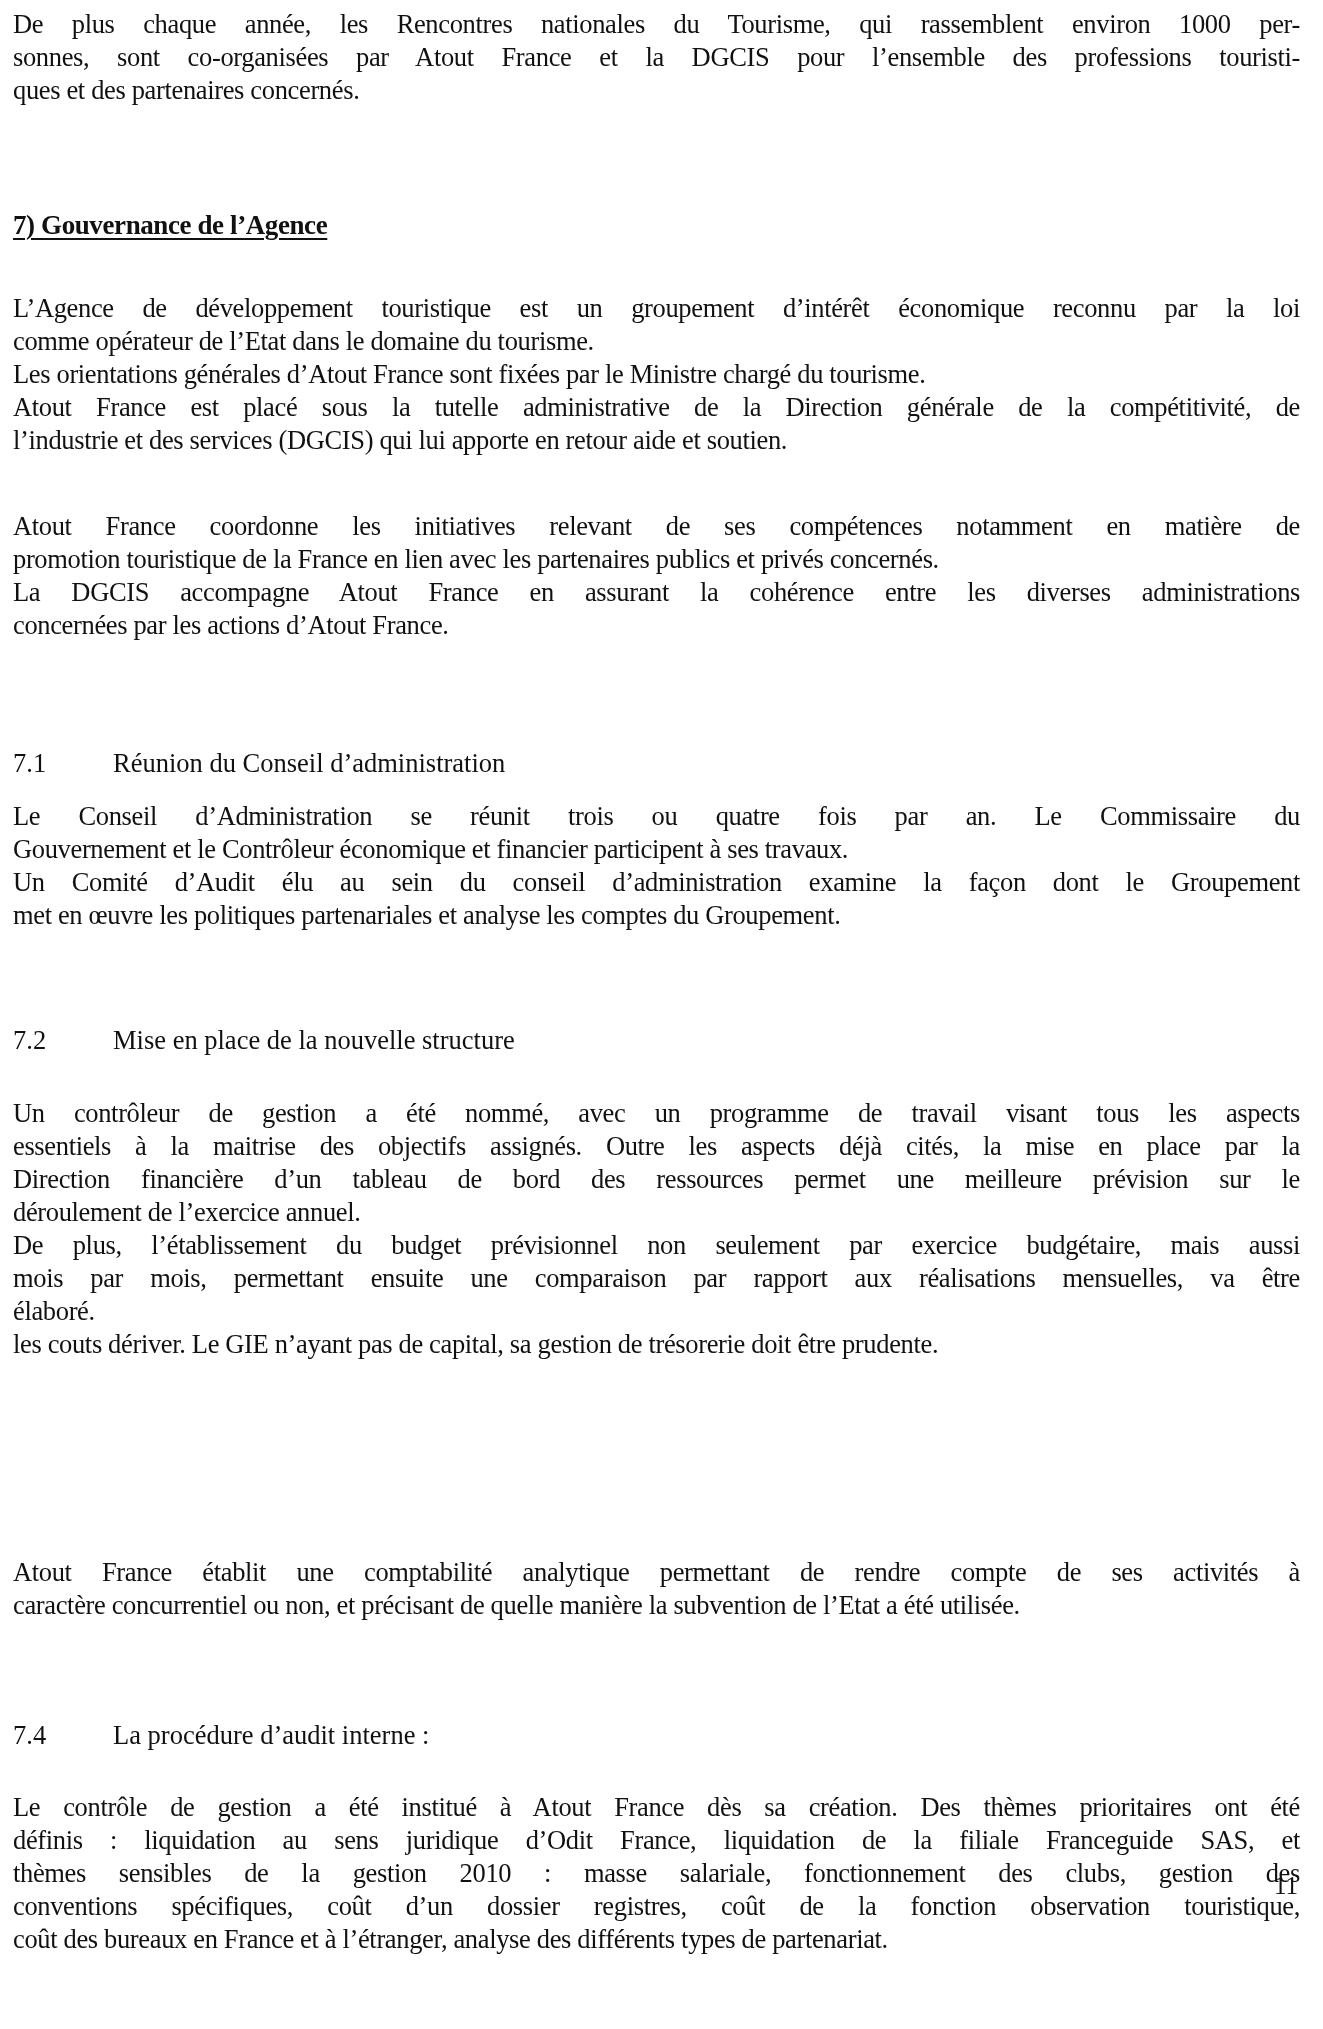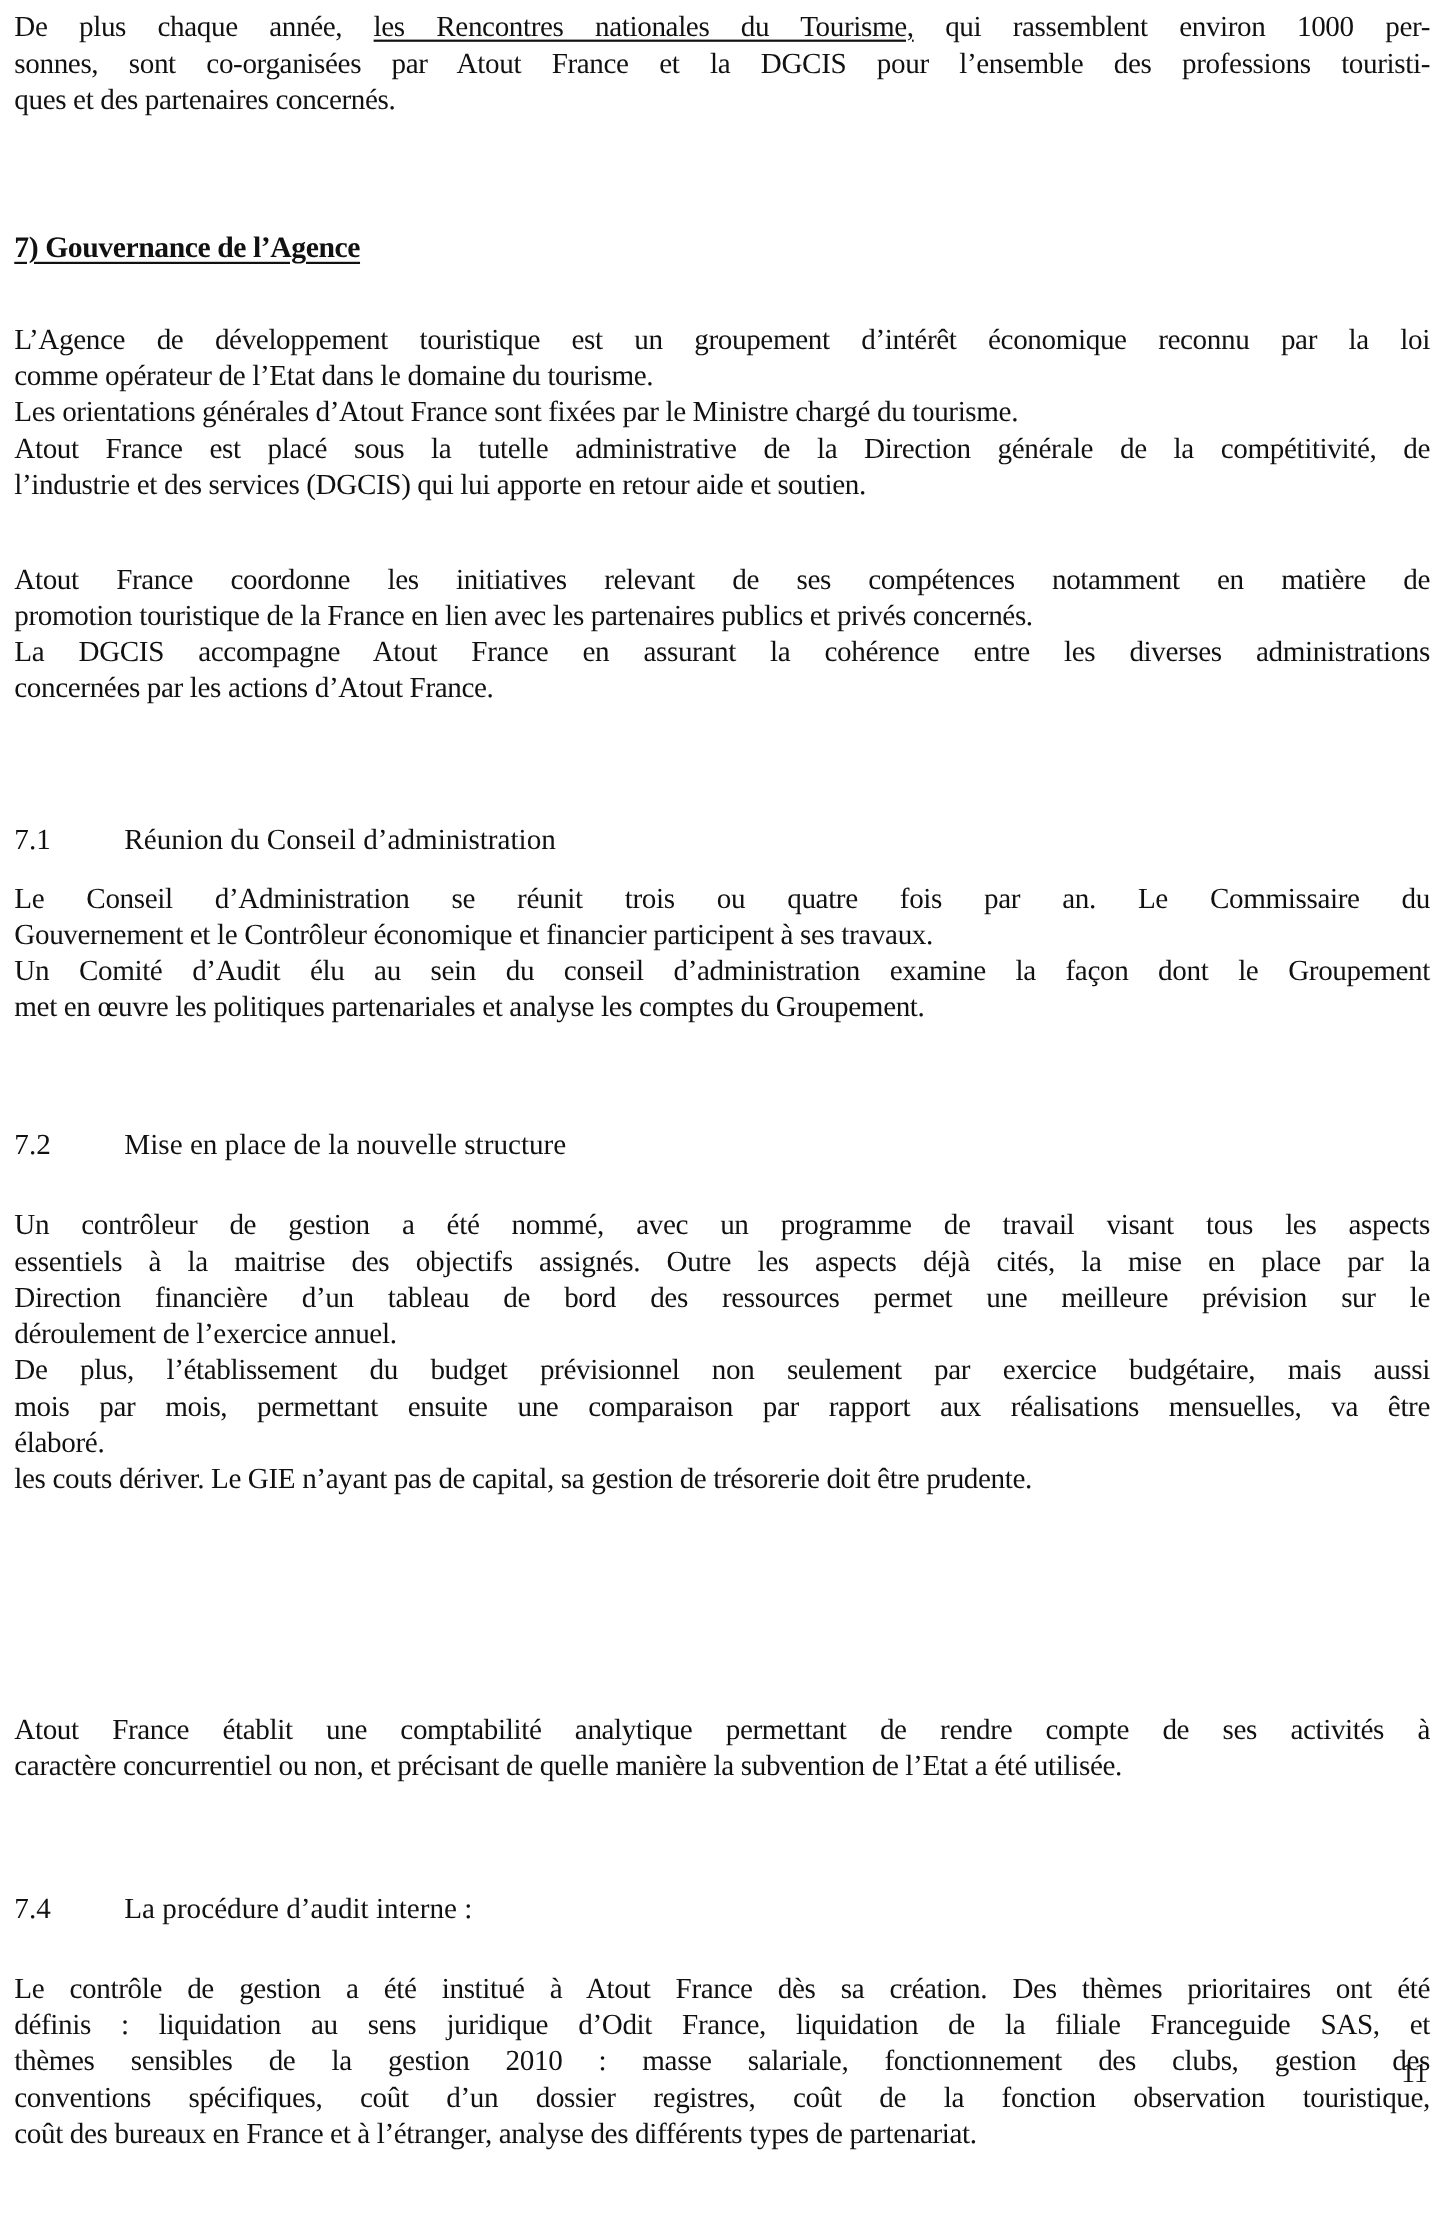--- a/index.html
+++ b/index.html
@@ -9,21 +9,21 @@
     color: #111111;
   }
   .page { position: absolute; left: 0; top: 0; width: 1323px; height: 2029px; }
   .block { position: absolute; left: 13px; width: 1287px; }
   .line {
     display: block; height: 33px; line-height: 33px;
     font-size: 26.5px; white-space: nowrap; letter-spacing: -0.35px;
     transform-origin: left center;
   }
   .just { text-align: justify; text-align-last: justify; }
-  .underline { text-decoration: underline; text-decoration-thickness: 2px; text-underline-offset: 3px; }
+  .underline { text-decoration-thickness: 2px; text-underline-offset: 3px; }
   .heading-main {
     position: absolute; left: 13px; top: 210px;
     font-size: 27px; font-weight: bold; text-decoration: underline;
     text-decoration-thickness: 2px; text-underline-offset: 4px;
     letter-spacing: -0.4px;
   }
   .subhead { position: absolute; left: 13px; font-size: 26.5px; height: 33px; line-height: 33px; }
   .subhead .num { display: inline-block; width: 100px; }
   .page-number { position: absolute; right: 25px; top: 1872px; font-size: 25px; text-align: center; }
 </style>

